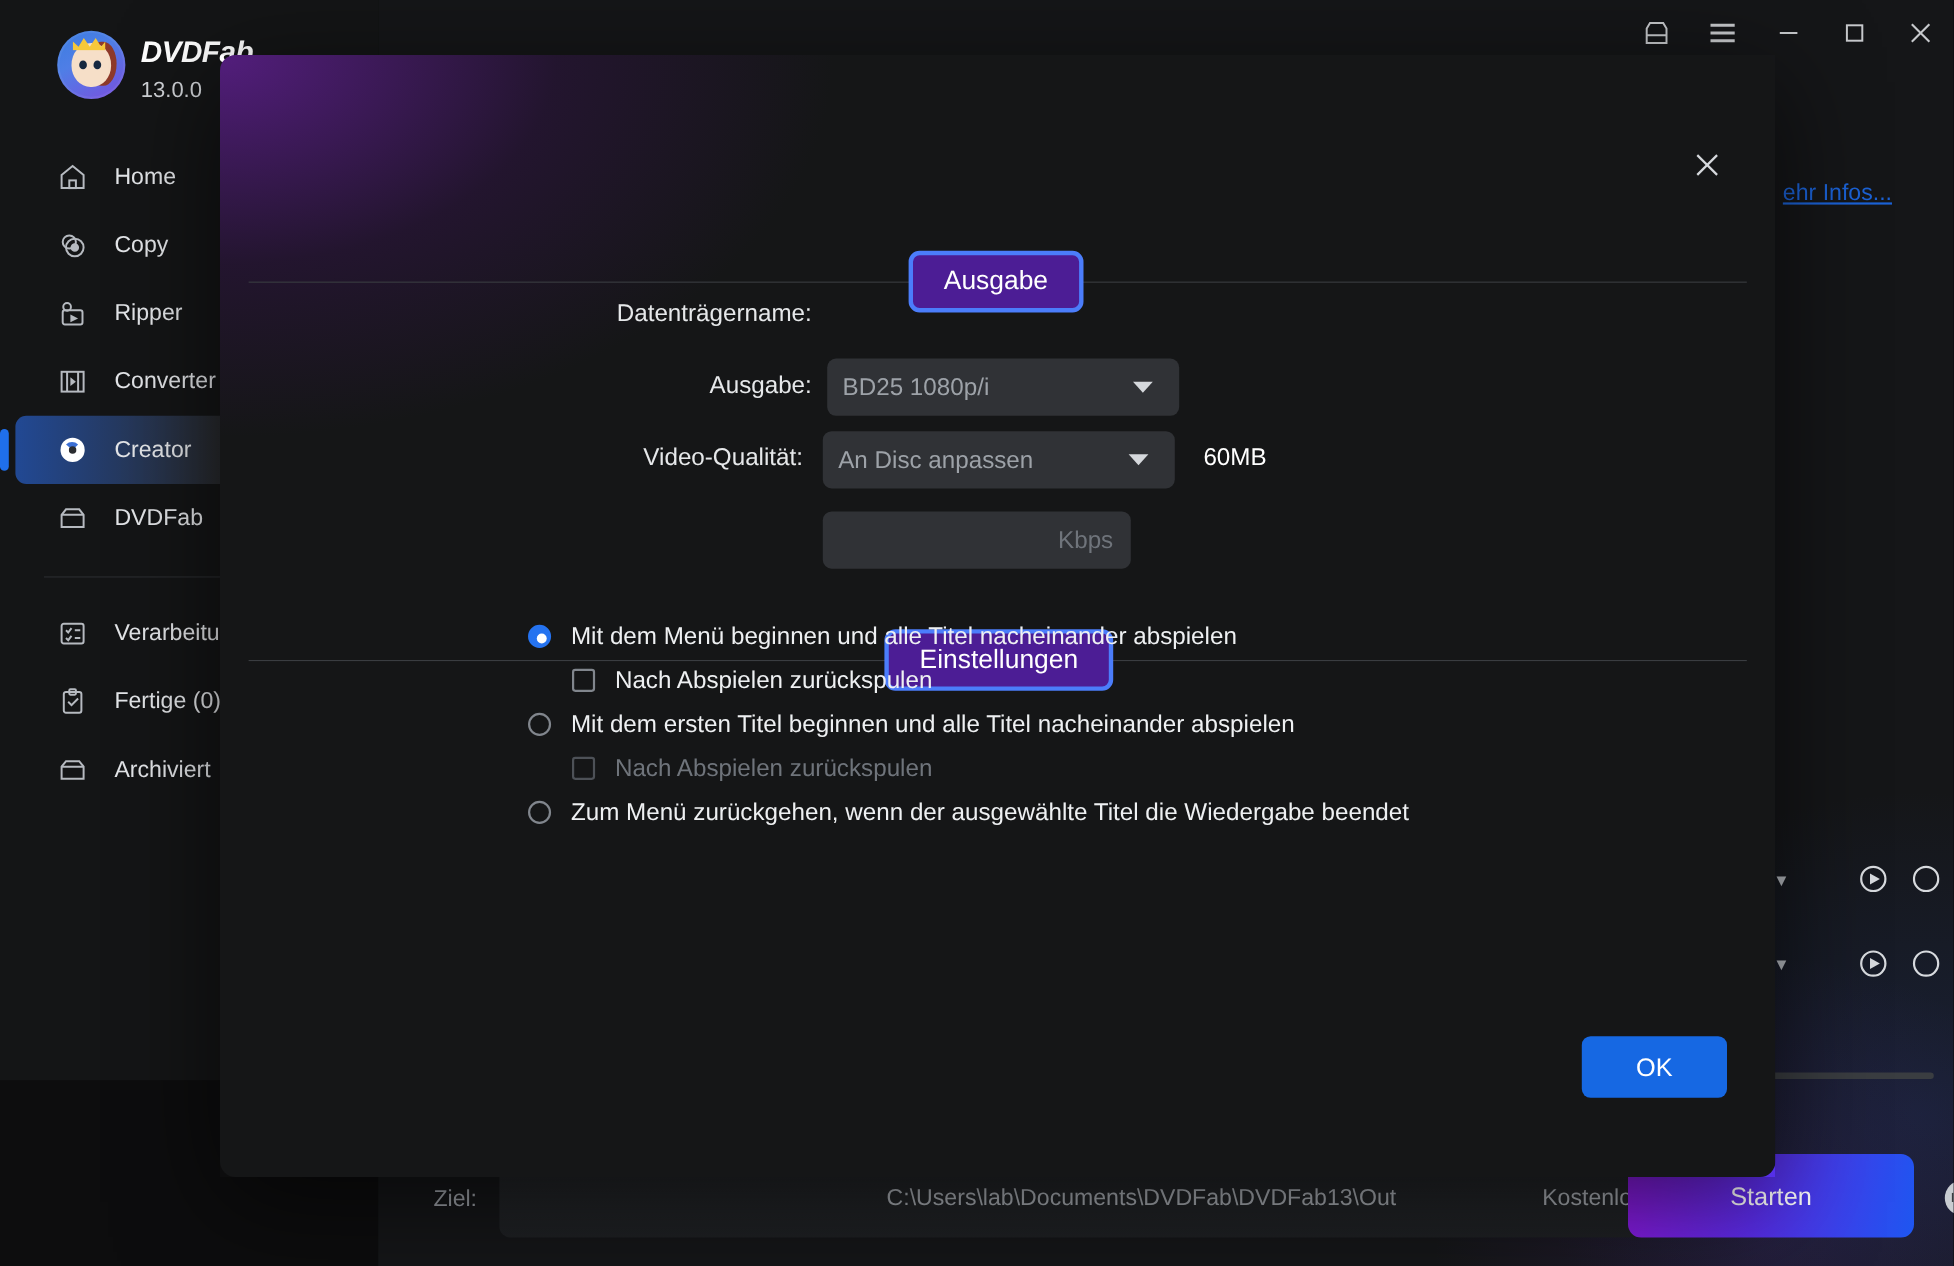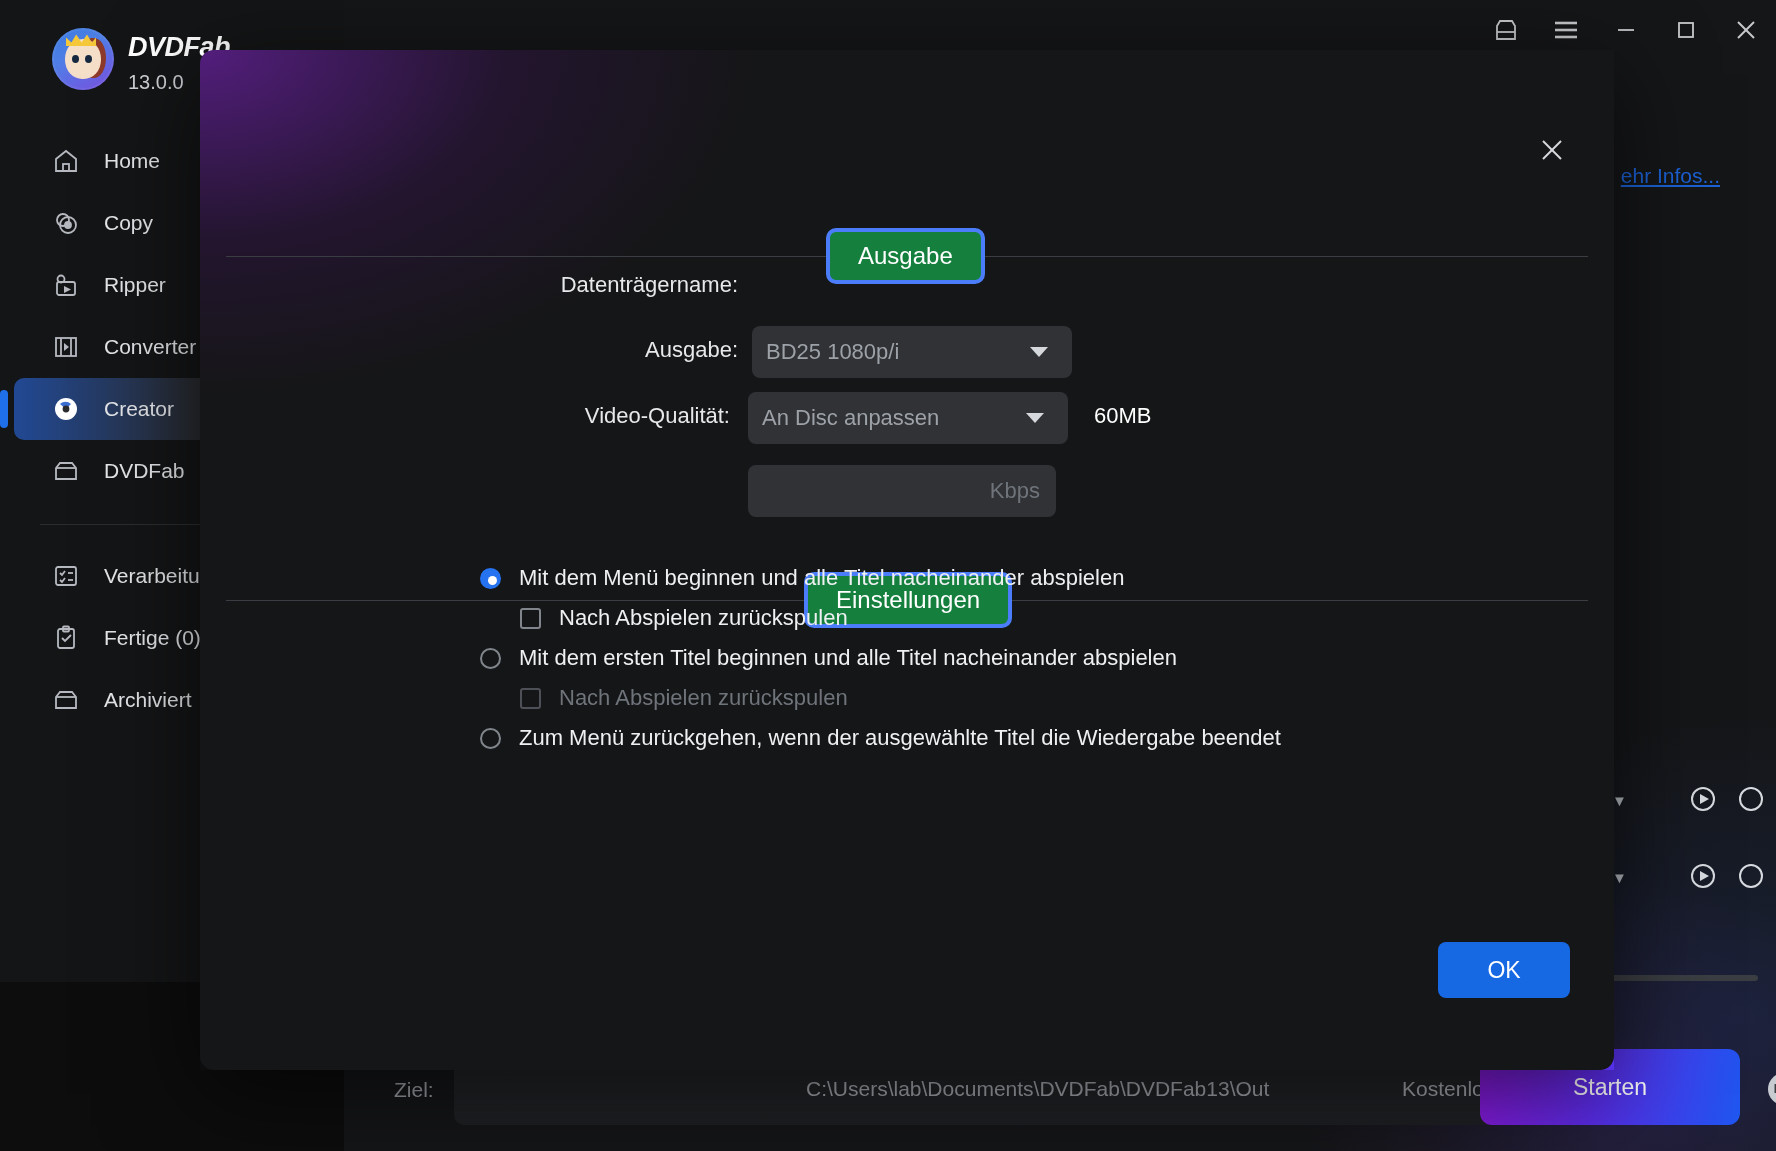--- a/index.html
+++ b/index.html
@@ -167,21 +167,21 @@
     color:#d6d9dd; display:flex; align-items:center; justify-content:center;
   }
 
   .section {
     position:absolute; left: 26px; right: 26px; height: 1px; background:#3a3d41;
   }
   .sec-ausgabe { top: 206px; }
   .sec-abspiel { top: 550px; }
   .sec-chip {
     position:absolute; top: 0; transform: translateY(-50%);
-    background:#15803d; border: 4px solid #4b7dfb; border-radius: 10px;
+    background:#4c1d95; border: 4px solid #4b7dfb; border-radius: 10px;
     padding: 10px 28px; color:#ffffff; font-size: 24px; white-space:nowrap;
   }
   .chip-ausgabe { left: 600px; }
   .chip-abspiel { left: 578px; }
 
   .field-label {
     position:absolute; color:#e6e8ea; font-size: 22px; text-align:right; width: 260px;
   }
   .field-box {
     position:absolute; background:#303236; border-radius: 8px;
@@ -464,21 +464,21 @@
       <span class="caret-dn"></span>
     </div>
 
     <div class="field-label" style="left:270px; top:353px;">Video-Qualität:</div>
     <div class="field-box" style="left:548px; top:342px; width:320px; height:52px;">
       <span class="val">An Disc anpassen</span>
       <span class="caret-dn"></span>
     </div>
     <div class="size-text" style="left:894px; top:353px;">60MB</div>
 
-    <div class="field-box" style="left:548px; top:415px; width:308px; height:52px;">
+    <div class="field-box" style="left:548px; top:415px; width:280px; height:52px;">
       <span class="kbps-hint">Kbps</span>
     </div>
 
     <div class="section sec-abspiel">
       <div class="sec-chip chip-abspiel">Einstellungen</div>
     </div>
 
     <div class="opt-row" style="left:280px; top:515px;align-items:center;">
       <span class="radio on"></span>
       <span class="opt-label">Mit dem Menü beginnen und alle Titel nacheinander abspielen</span>

